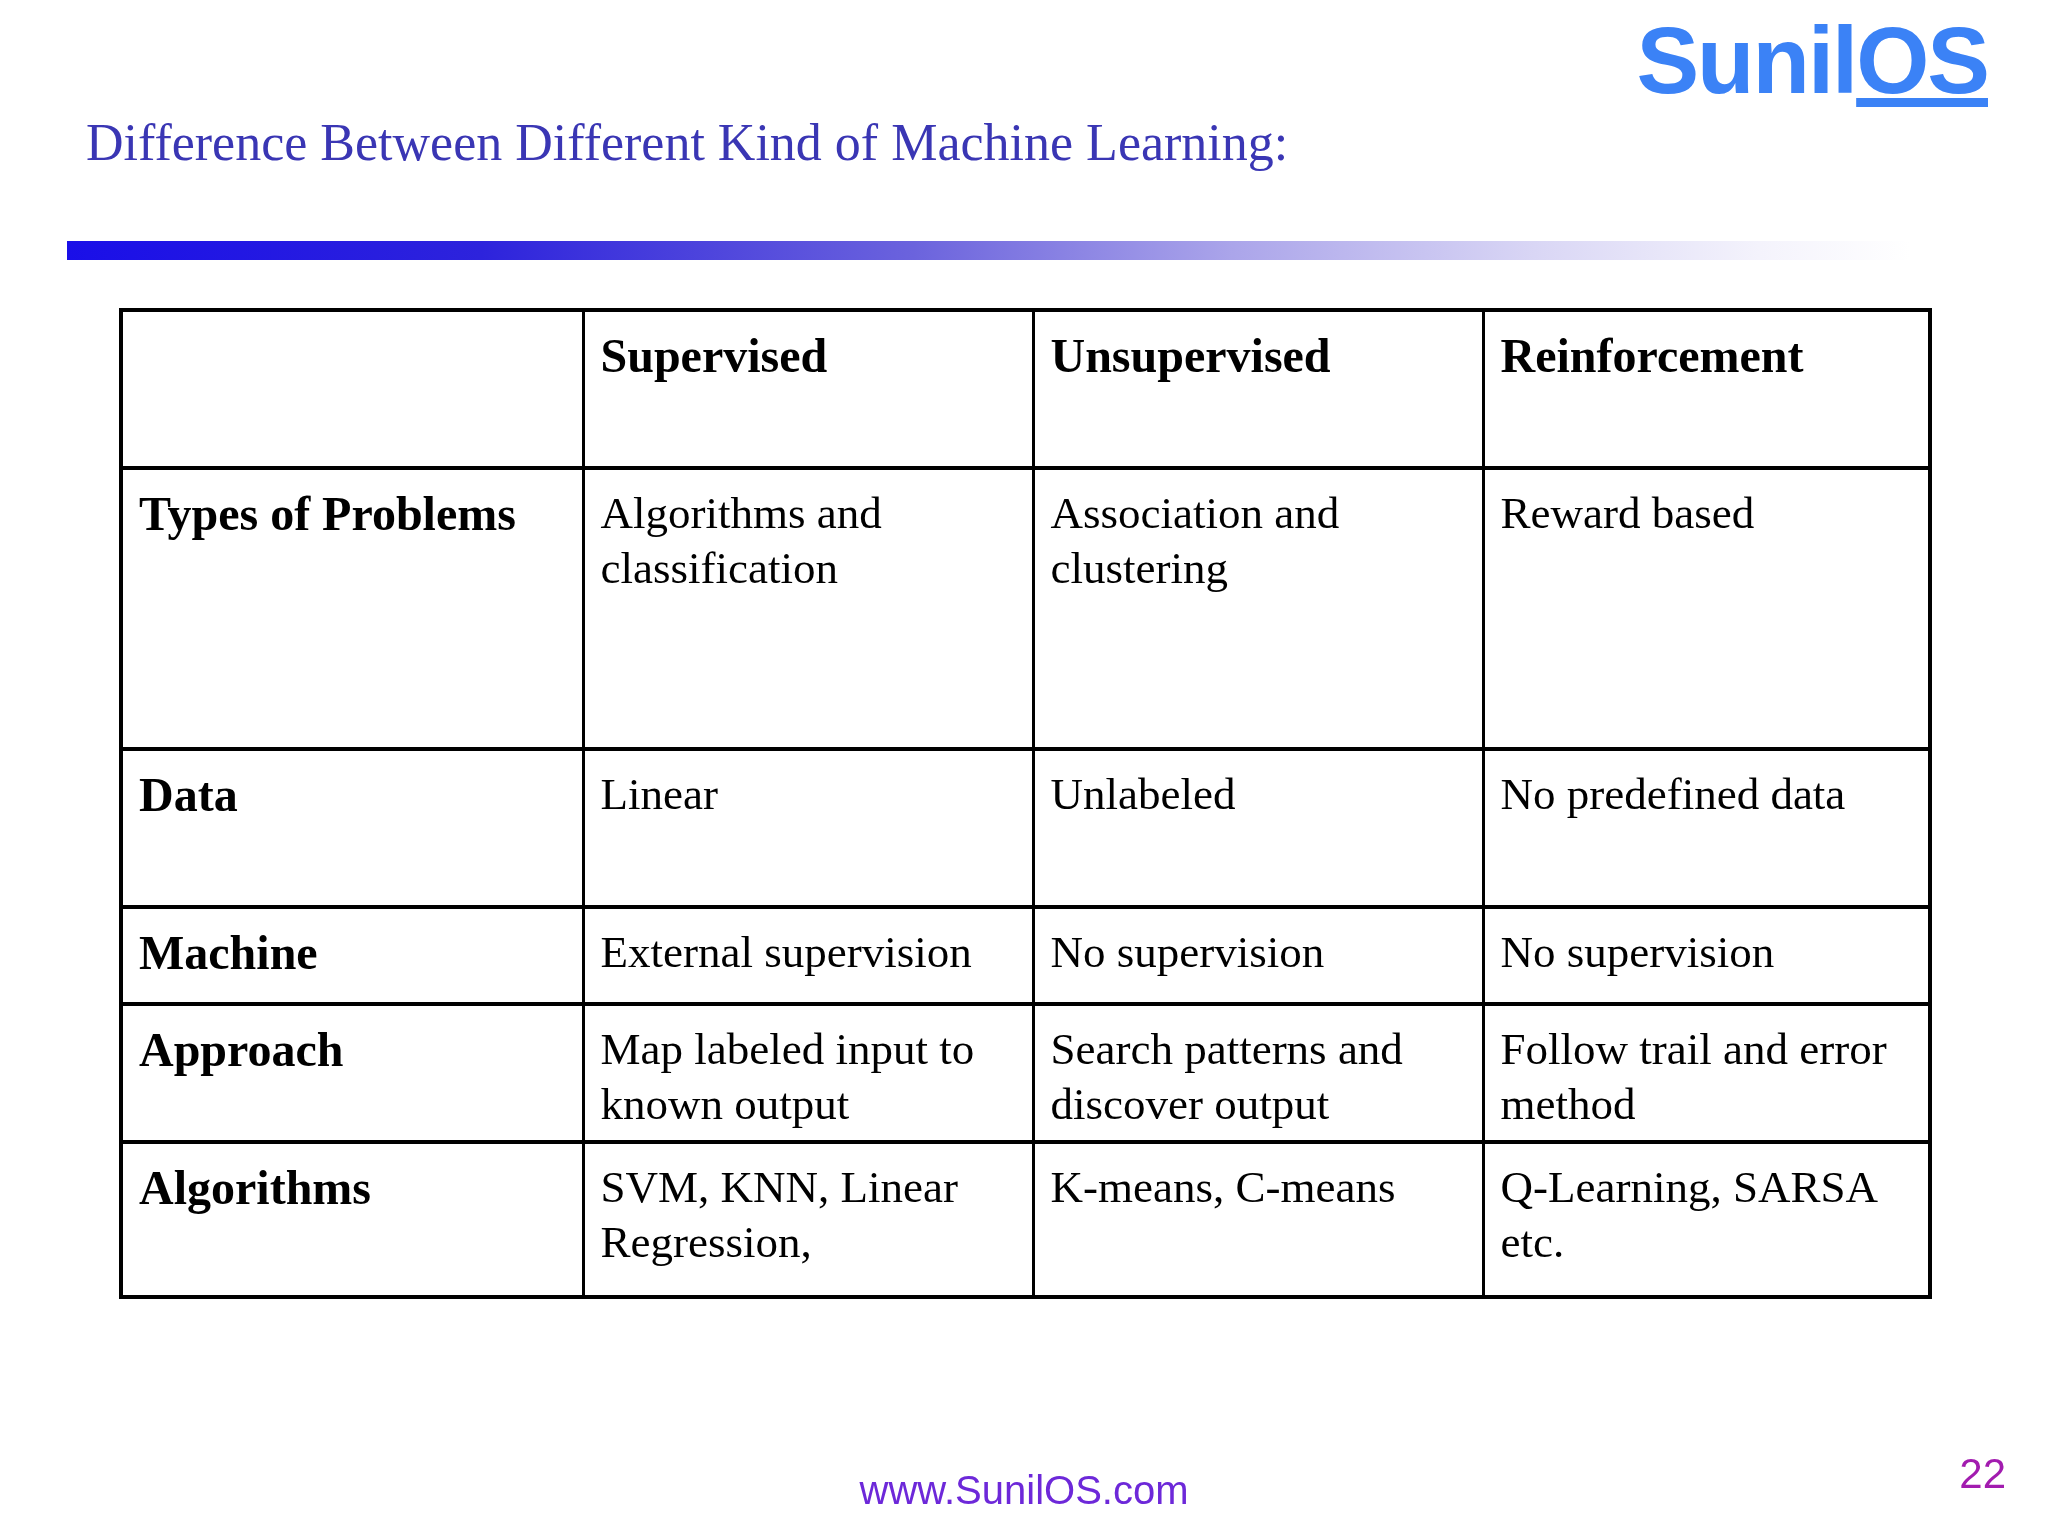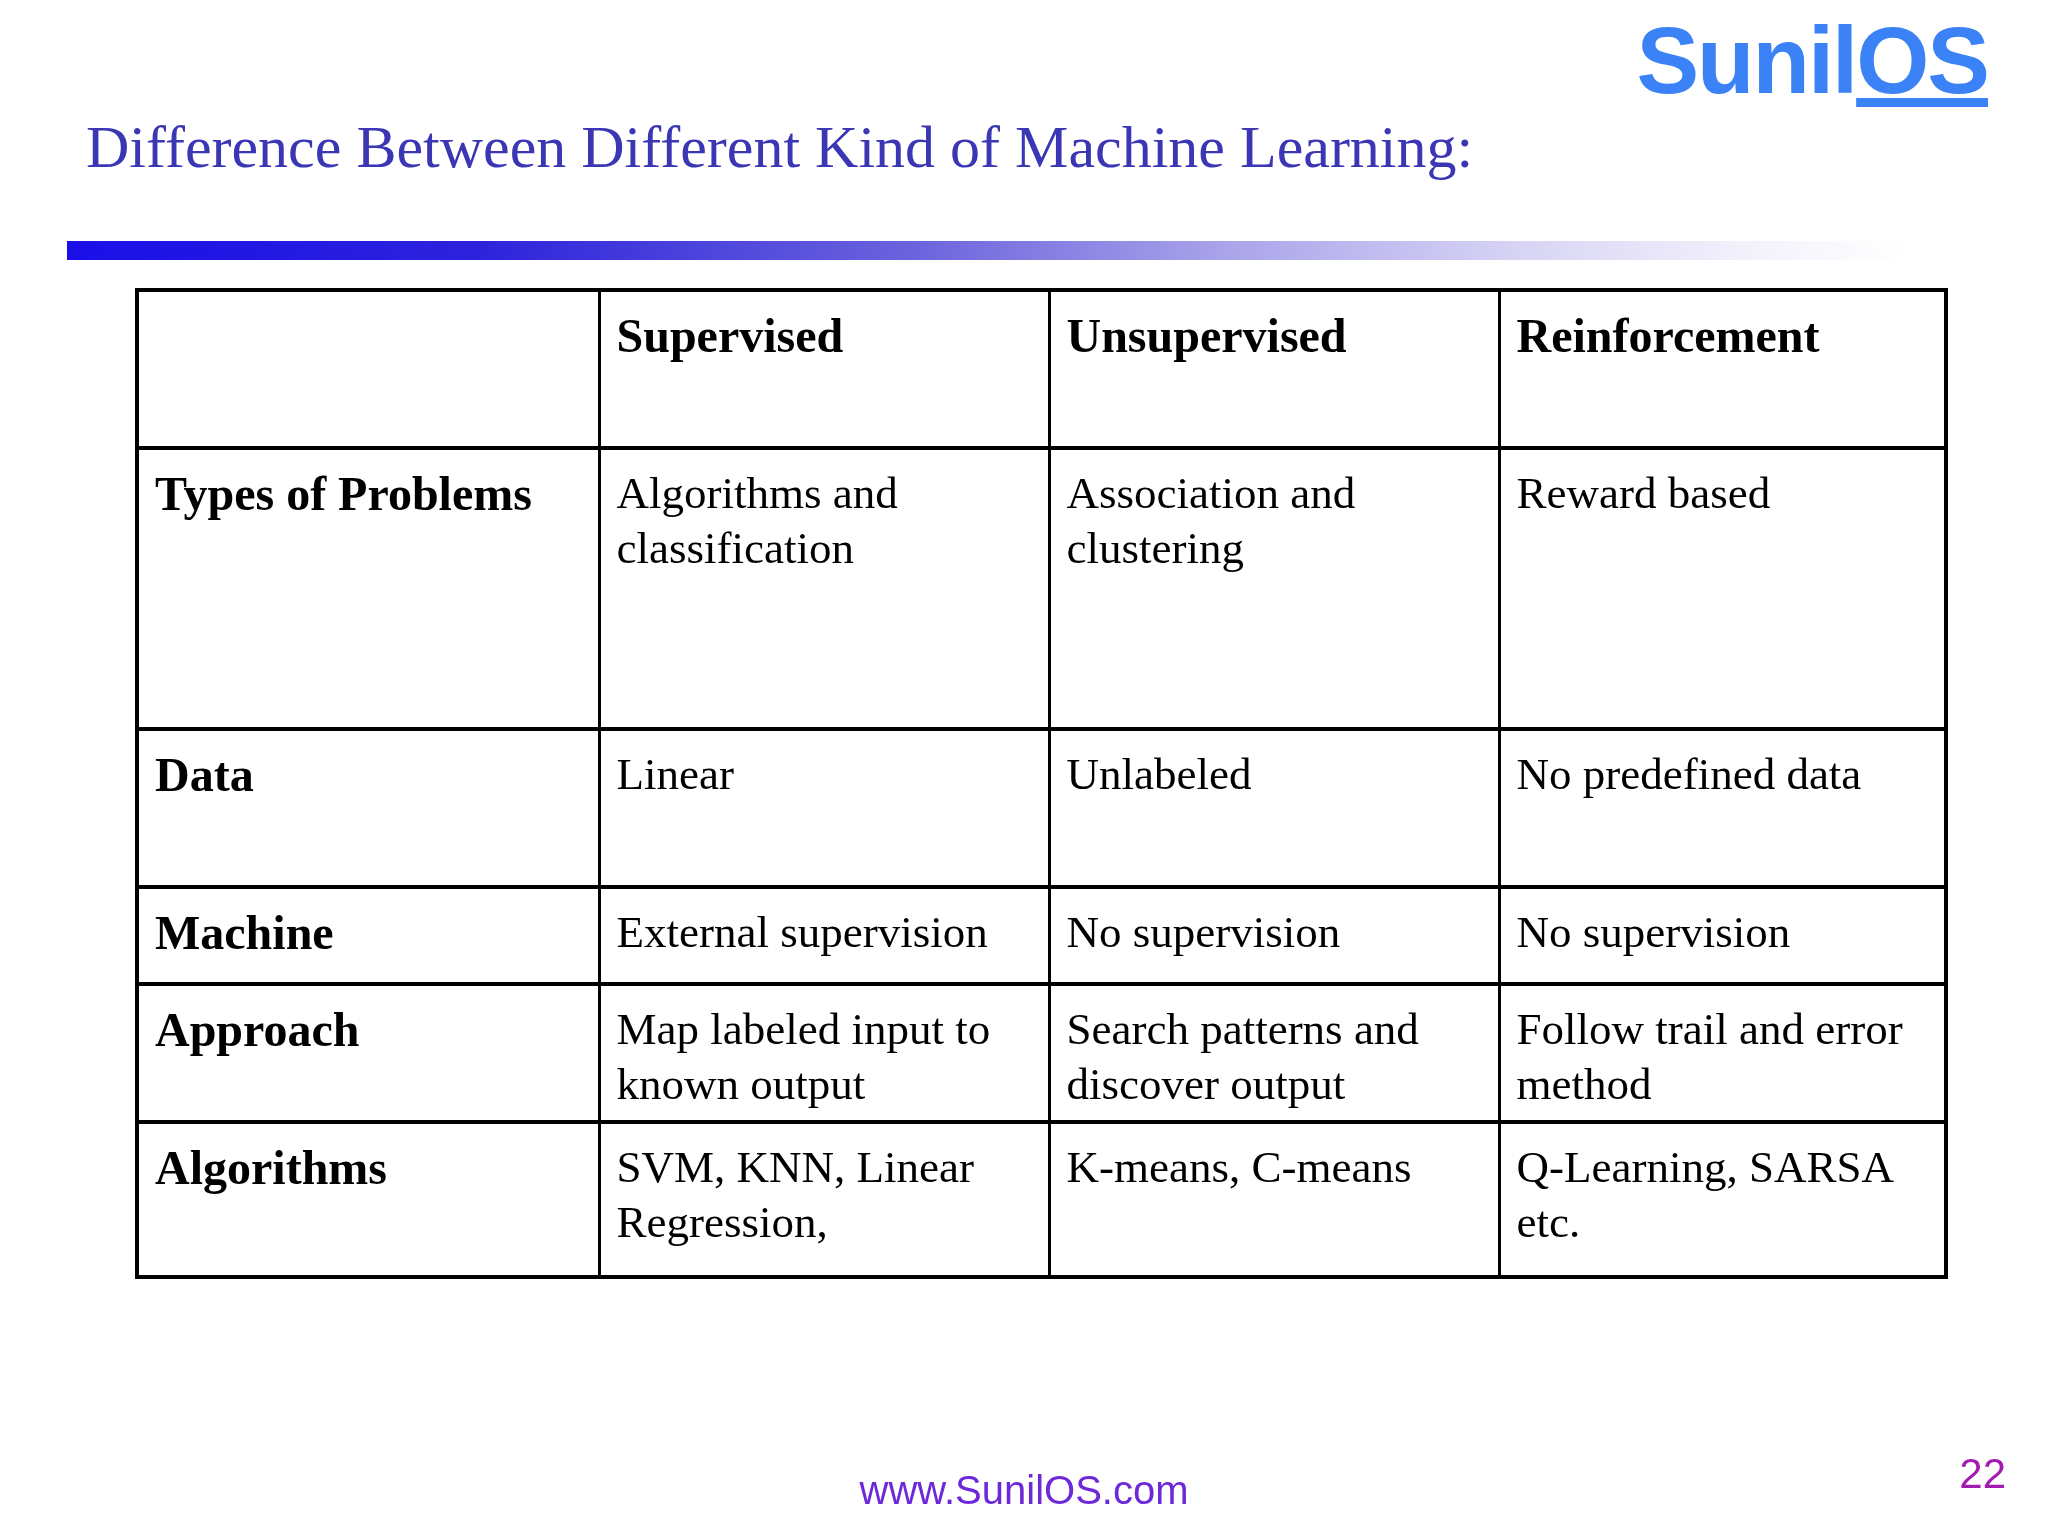--- a/index.html
+++ b/index.html
@@ -18,39 +18,38 @@
     font-weight:700; font-size:94px; line-height:1.05;
     letter-spacing:-2px;
     white-space:nowrap;
   }
   .logo .lg-black{color:#3b82f6;}
   .logo .lg-red{color:#3b82f6;text-decoration:underline;}
   
   .title{
     position:absolute; left:86px; top:116px; margin:0;
     font-family:"Liberation Serif", serif;
-    font-weight:400; font-size:60px; line-height:1.05;
+    font-weight:400; font-size:52px; line-height:1.05;
     color:#3a36b4; white-space:nowrap;
   }
   
   .title-bar{
     position:absolute; left:67px; top:241px;
     width:1881px; height:19px;
     background:linear-gradient(90deg,
       #1a0fe8 0%, #2d23dc 22%, #6b63dd 45%,
       #aba5ea 62%, #d9d6f5 78%, #f4f3fc 90%, #ffffff 98%);
   }
   
   table.cmp{
-    position:absolute; left:119px; top:288px;
+    position:absolute; left:119px; top:308px;
     width:1809px;
     border-collapse:collapse; table-layout:fixed;
     background:#fff;
     border:4px solid #000;
-    margin-left:16px;
   }
   table.cmp th, table.cmp td{
     border:3px solid #000;
     border-top-width:4px; border-bottom-width:4px;
     vertical-align:top; text-align:left;
     padding:16px 12px 8px 16px;
     font-size:45px; line-height:1.22; font-weight:400;
     overflow:hidden;
   }
   table.cmp th{

